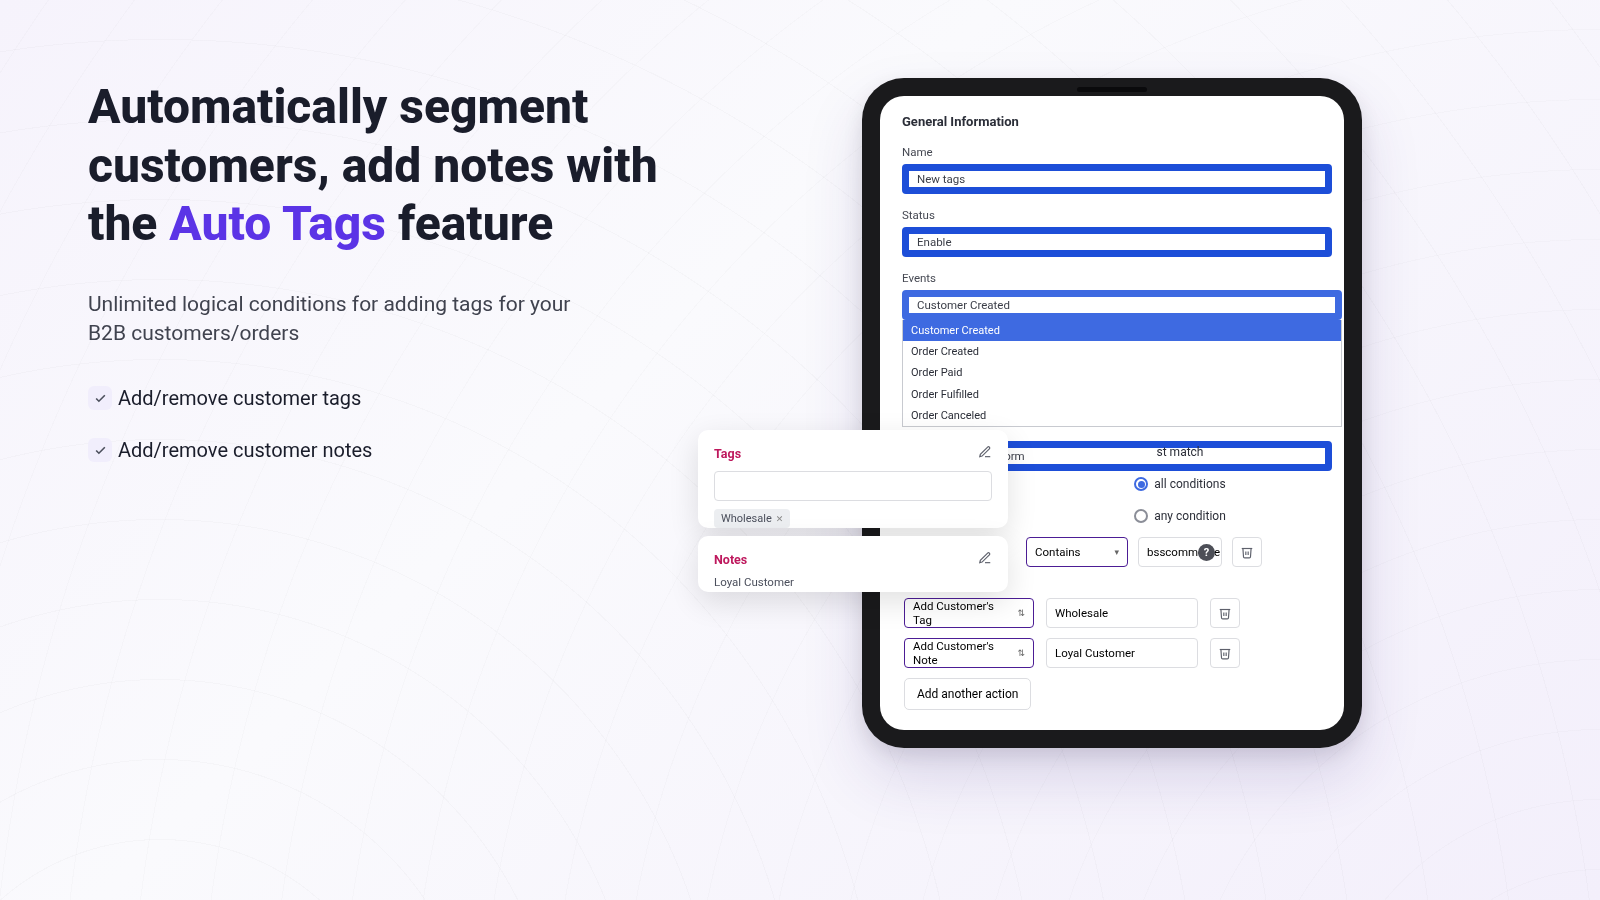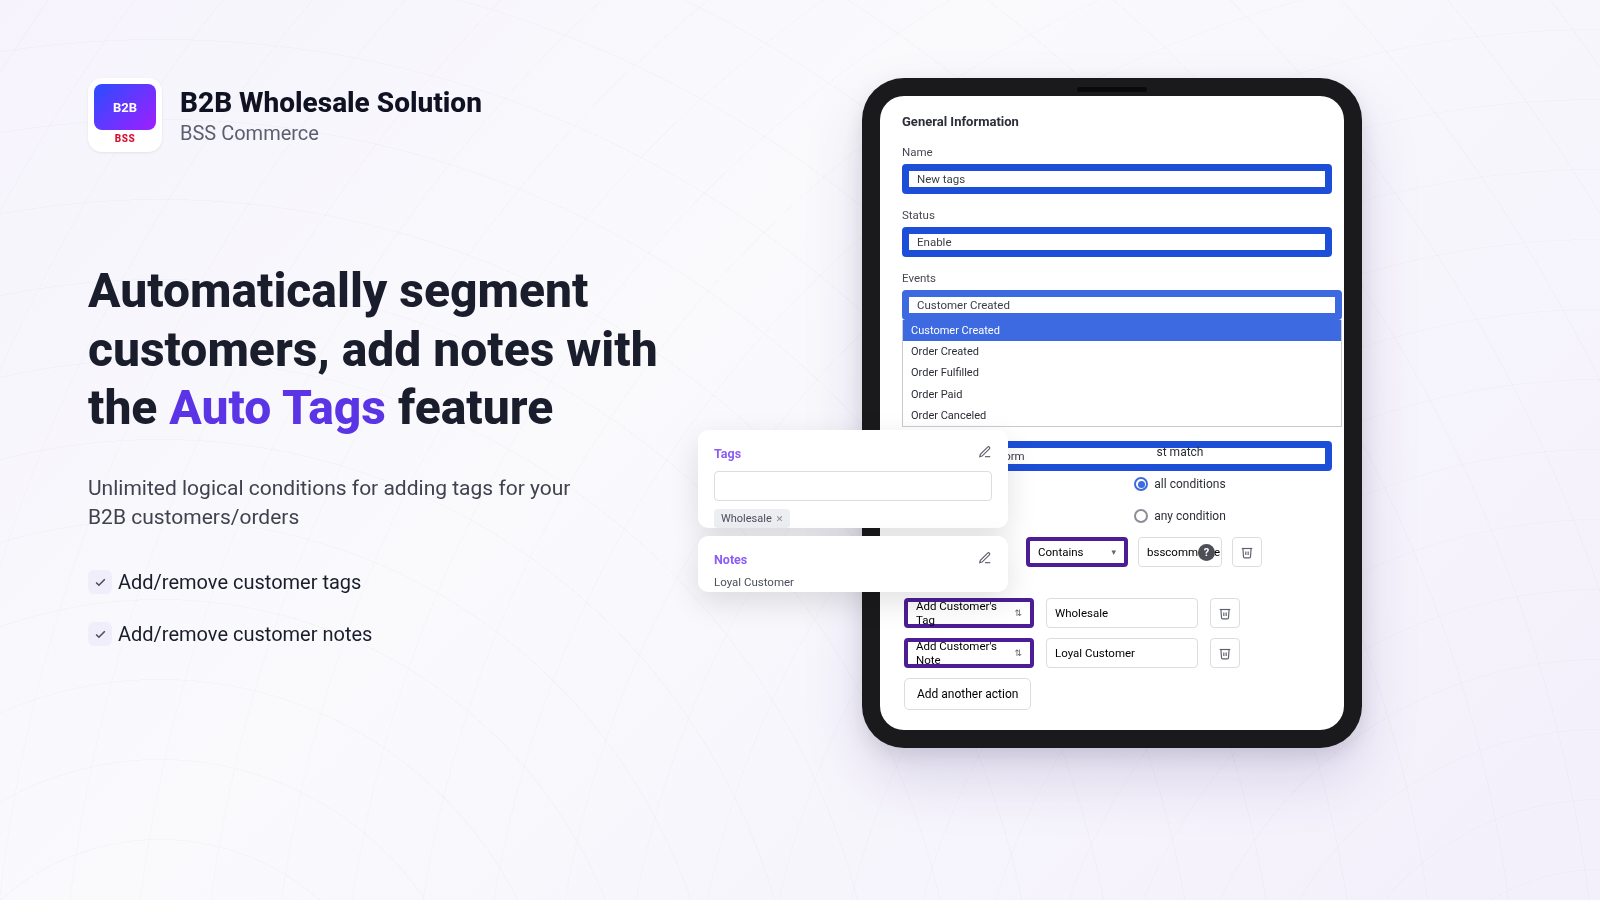--- a/index.html
+++ b/index.html
@@ -84,21 +84,21 @@
   .dropdown .opt.sel { background: #3e6ae1; color: #fff; }
   .finput.tagging { margin-top: 14px; width: 430px; }
 
   
   .float-card {
     position: absolute; background: #fff; border-radius: 10px;
     box-shadow: 0 10px 30px rgba(0,0,0,0.12); padding: 14px 16px;
     width: 310px;
   }
   .float-card .row-h { display:flex; justify-content:space-between; align-items:center; }
-  .float-card .ttl { font-size: 12.5px; font-weight: 700; color:#8b5cf6;}
+  .float-card .ttl { font-size: 12.5px; font-weight: 700; color:#be185d;}
   .pencil svg { width:14px; height:14px; stroke:#5e616c; fill:none; }
   .tags-card { left: 698px; top: 430px; height:98px; }
   .tags-input { height: 30px; border:1px solid #dcdde1; border-radius:4px; margin-top:8px; }
   .chip {
     display:inline-flex; align-items:center; gap:4px; font-size:11px;
     background:#eceef1; border-radius:4px; padding:3px 7px; margin-top:8px; color:#4b4f5c;
   }
   .chip .x { font-size:9px; color:#888; }
   .notes-card { left: 698px; top: 536px; height:56px; }
   .notes-card .note-val { font-size: 11.5px; color:#4b4f5c; margin-top:6px; }
@@ -106,21 +106,21 @@
   
   .lower { position:absolute; left: 884px; top: 445px; width:450px; }
   .cond-row { display:flex; align-items:center; gap:18px; font-size:12px; color:#2b2e38; margin-left:142px;flex-direction:column; }
   .radio { display:flex; align-items:center; gap:6px; }
   .r-outer { width:14px; height:14px; border-radius:50%; border:2px solid #3e6ae1; display:flex; align-items:center; justify-content:center; }
   .r-outer.empty { border-color:#8b8e98; }
   .r-inner { width:7px; height:7px; border-radius:50%; background:#3e6ae1; }
 
   .cond-build { display:flex; align-items:center; gap:10px; margin-top:14px; margin-left:142px; }
   .sel-box {
-    height:30px; border:4px solid #4c1d95; border-radius:4px; padding:0 8px;
+    height:30px; border:1px solid #4c1d95; border-radius:4px; padding:0 8px;
     display:flex; align-items:center; justify-content:space-between; font-size:11.5px; background:#fff;
   }
   .sel-box .caret { font-size:9px; color:#666; margin-left:auto; padding-left:8px; }
   .txt-box { height:30px; border:1px solid #dcdde1; border-radius:4px; padding:0 8px; font-size:11.5px; display:flex; align-items:center; }
   .help-dot { width:17px; height:17px; border-radius:50%; background:#4d4f57; color:#fff; font-size:11px; font-weight:700; display:flex; align-items:center; justify-content:center; }
   .trash-btn { width:30px; height:30px; border:1px solid #dcdde1; border-radius:4px; display:flex; align-items:center; justify-content:center; }
   .trash-btn svg { width:14px; height:14px; stroke:#5e616c; fill:none; }
 
   
   .actions-block { position:absolute; left:904px; top:598px; width:408px; }
@@ -129,30 +129,20 @@
   .act-row .txt-box { width:152px; }
   .add-action {
     height:32px; border:1px solid #dcdde1; border-radius:5px; padding:0 12px;
     font-size:12px; display:inline-flex; align-items:center; background:#fff; cursor:pointer;
   }
 </style>
 </head>
 <body>
 
 <div class="left">
-  <div class="brand-row">
-    <div class="logo-box">
-      <div class="logo-inner">B2B</div>
-      <div class="logo-bss">BSS</div>
-    </div>
-    <div class="brand-text">
-      <h1>B2B Wholesale Solution</h1>
-      <p>BSS Commerce</p>
-    </div>
-  </div>
 
   <h2 class="headline">
     <span>Automatically segment customers, add notes with the </span><span class="accent">Auto Tags</span><span> feature</span>
   </h2>
 
   <p class="subhead">Unlimited logical conditions for adding tags for your B2B customers/orders</p>
 
   <ul class="feat-list">
     <li>
       <span class="check-badge">
@@ -187,22 +177,22 @@
         <span>Enable</span>
       </div>
 
     <div class="flabel">Events</div>
     <div class="finput events">
         <span>Customer Created</span>
       </div>
     <div class="dropdown">
       <div class="opt sel">Customer Created</div>
       <div class="opt">Order Created</div>
+      <div class="opt">Order Paid</div>
       <div class="opt">Order Fulfilled</div>
-      <div class="opt">Order Paid</div>
       <div class="opt">Order Canceled</div>
     </div>
 
     <div class="finput tagging">
         <span>Default Shopify Form</span>
       </div>
   </div>
 </div>
 
 <div class="lower">

